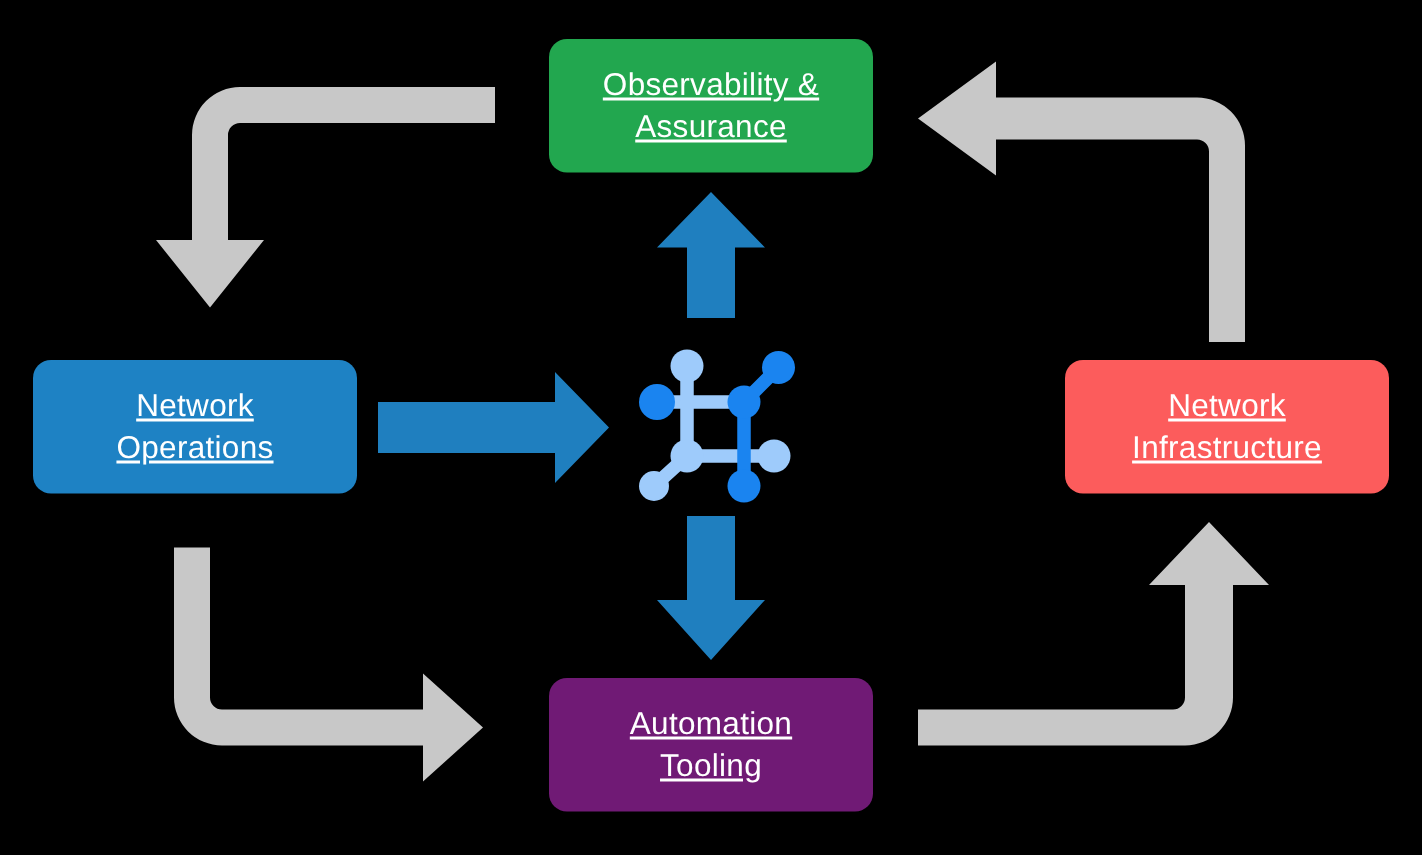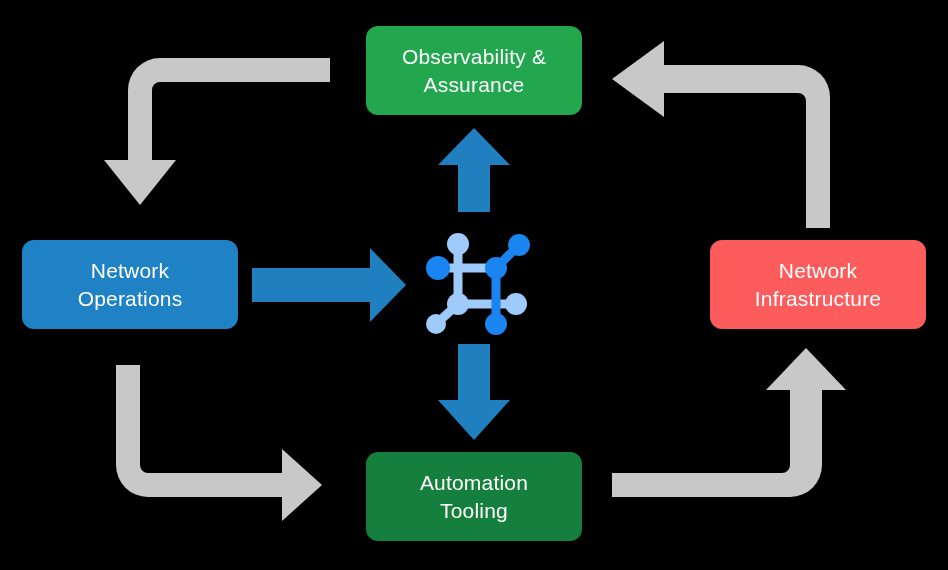--- a/index.html
+++ b/index.html
@@ -24,20 +24,21 @@
     align-items: center;
     justify-content: center;
     text-align: center;
     color: #ffffff;
     font-size: 21px;
     line-height: 1.32;
     font-weight: 400;
     letter-spacing: 0.2px;
     box-sizing: border-box;
     padding: 6px 10px;
+    text-decoration: underline;
   }
   .node-label { white-space: pre-line; }
 
   #box-observability {
     left: 366px; top: 26px; width: 216px; height: 89px;
   }
   #box-network-operations {
     left: 22px; top: 240px; width: 216px; height: 89px;
   }
   #box-network-infrastructure {
@@ -117,18 +118,18 @@
   <div class="node-box" id="box-network-operations" style="background:#1e82c4">
     <span class="node-label">Network
 Operations</span>
   </div>
 
   <div class="node-box" id="box-network-infrastructure" style="background:#fc5c5c">
     <span class="node-label">Network
 Infrastructure</span>
   </div>
 
-  <div class="node-box" id="box-automation-tooling" style="background:#15803d">
+  <div class="node-box" id="box-automation-tooling" style="background:#701a75">
     <span class="node-label">Automation
 Tooling</span>
   </div>
 
 </div>
 
 </body></html>

